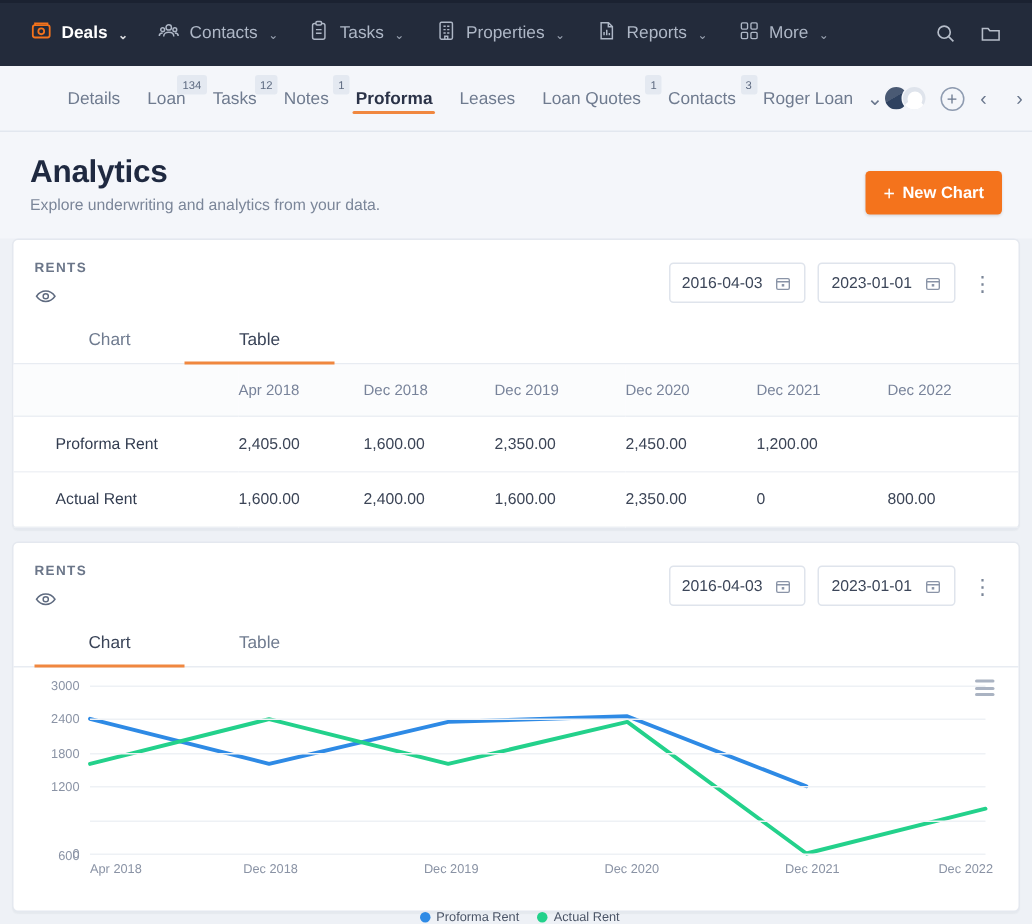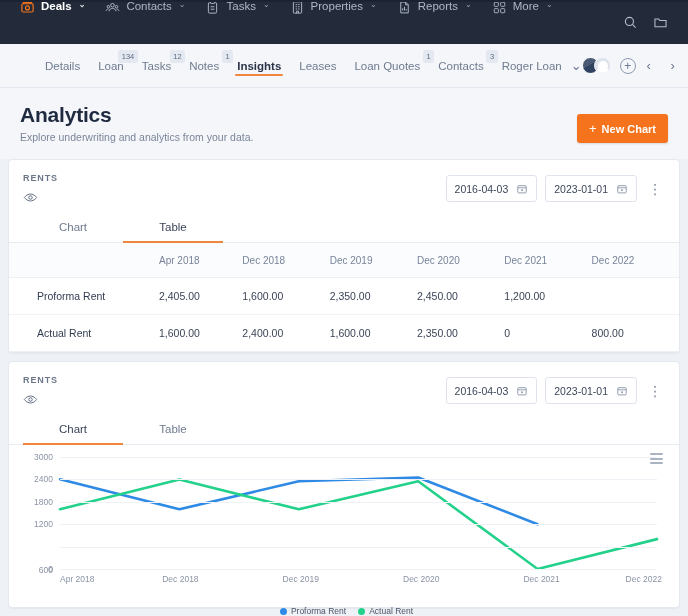--- a/index.html
+++ b/index.html
@@ -18,22 +18,22 @@
     align-items: center;
     padding: 0 10px;
     gap: 0;
     position: relative;
   }
   .topnav::before{
     content:""; position:absolute; left:0; right:0; top:0; height:2px;
     background:#1b2231;
   }
   .nav-item {
-    display: flex; align-items: flex-start; gap: 6px;
-    padding: 0 10px; height: 44px;
+    display: flex; align-items: flex-end; gap: 6px;
+    padding: 16px 10px; height: 44px;
     color: #aeb7c6; font-size: 11.5px; white-space: nowrap;
     cursor: pointer;
   }
   .nav-item.active { color: #ffffff; font-weight: bold; }
   .nav-item .chev { font-size: 8px; opacity: .85; margin-left: 1px; }
   .nav-ico { width: 15px; height: 15px; display:block; flex: 0 0 15px;}
   .nav-ico svg { width: 15px; height: 15px; display:block; }
   .nav-right { margin-left: auto; display: flex; align-items: center; gap: 2px; padding-right: 4px;}
   .icon-btn {
     width: 28px; height: 28px; display: flex; align-items: center; justify-content: center;
@@ -276,21 +276,21 @@
   </div>
   <div class="subtab">
     <span>Tasks</span>
     <span class="badge">12</span>
   </div>
   <div class="subtab">
     <span>Notes</span>
     <span class="badge">1</span>
   </div>
   <div class="subtab active">
-    <span>Insights</span>
+    <span>Proforma</span>
   </div>
   <div class="subtab">
     <span>Leases</span>
   </div>
   <div class="subtab">
     <span>Loan Quotes</span>
     <span class="badge">1</span>
   </div>
   <div class="subtab">
     <span>Contacts</span>

